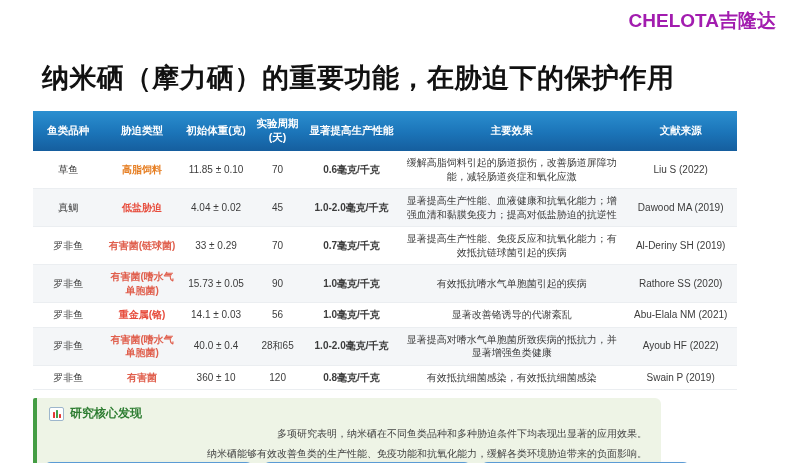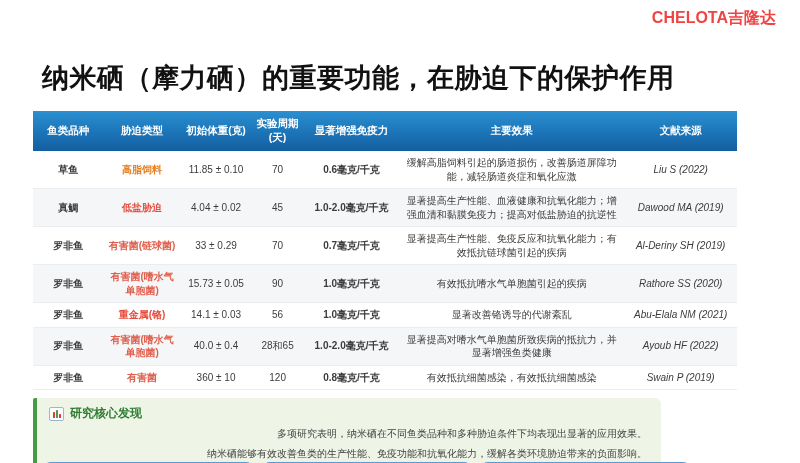--- a/index.html
+++ b/index.html
@@ -6,22 +6,22 @@
   html, body { background: #ffffff; }
   body { font-family: "Liberation Sans", "DejaVu Sans", sans-serif; }
   .slide {
     position: relative;
     width: 800px; height: 463px;
     background: #ffffff;
     overflow: hidden;
   }
   .logo {
     position: absolute; top: 8px; right: 24px;
-    font-size: 16px; font-weight: bold;
-    color: #ef4444; letter-spacing: 0px;
+    font-size: 19px; font-weight: bold;
+    color: #a21caf; letter-spacing: 0px;
   }
   .title {
     padding-top: 60px; margin-left: 42px;
     font-size: 27px; font-weight: bold; color: #111111;
     letter-spacing: 0.5px;
   }
   table.data-table {
     margin: 15px 0 0 33px;
     width: 704px;
     border-collapse: collapse;
@@ -39,25 +39,25 @@
     line-height: 1.35; vertical-align: middle;
   }
   table.data-table tr.alt td { background: #f4f6f8; }
   table.data-table col.c-species { width: 10%; }
   table.data-table col.c-stress  { width: 11%; }
   table.data-table col.c-weight  { width: 10%; }
   table.data-table col.c-period  { width: 7.5%; }
   table.data-table col.c-dose    { width: 13.5%; }
   table.data-table col.c-effect  { width: 32%; }
   table.data-table col.c-source  { width: 16%; }
-  td.col-species { font-weight: bold; color: #222; }
+  td.col-species { font-weight: normal; color: #222; }
   td.col-stress  { font-weight: bold; margin-left: 47px; }
   td.col-dose    { color: #22a95c; font-weight: bold; }
   td.col-effect  { text-align: left; font-size: 9.5px; color: #444; font-family: Liberation Serif, serif; }
-  td.col-source  { font-style: italic; color: #9aa0a6; font-size: 10px; }
+  td.col-source  { color: #9aa0a6; font-size: 10px; }
   .findings-panel {
     margin: 8px 0 0 33px;
     width: 628px;
     background: #eef4e6;
     border-left: 4px solid #449d44;
     border-radius: 2px 6px 6px 2px;
     padding: 7px 14px 8px 12px;
     text-align: right;
   }
   .findings-header { display: flex; align-items: center; gap: 6px; }
@@ -115,21 +115,21 @@
         <col class="c-dose">
         <col class="c-effect">
         <col class="c-source">
     </colgroup>
     <thead>
       <tr>
         <th>鱼类品种</th>
         <th>胁迫类型</th>
         <th>初始体重(克)</th>
         <th>实验周期(天)</th>
-        <th>显著增强免疫力</th>
+        <th>显著提高生产性能</th>
         <th>主要效果</th>
         <th>文献来源</th>
       </tr>
     </thead>
     <tbody id="table-body">
         <tr>
           <td class="col-species">草鱼</td>
           <td class="col-stress" style="color: rgb(230, 126, 34);">高脂饲料</td>
           <td class="col-weight">11.85 ± 0.10</td>
           <td class="col-period">70</td>

